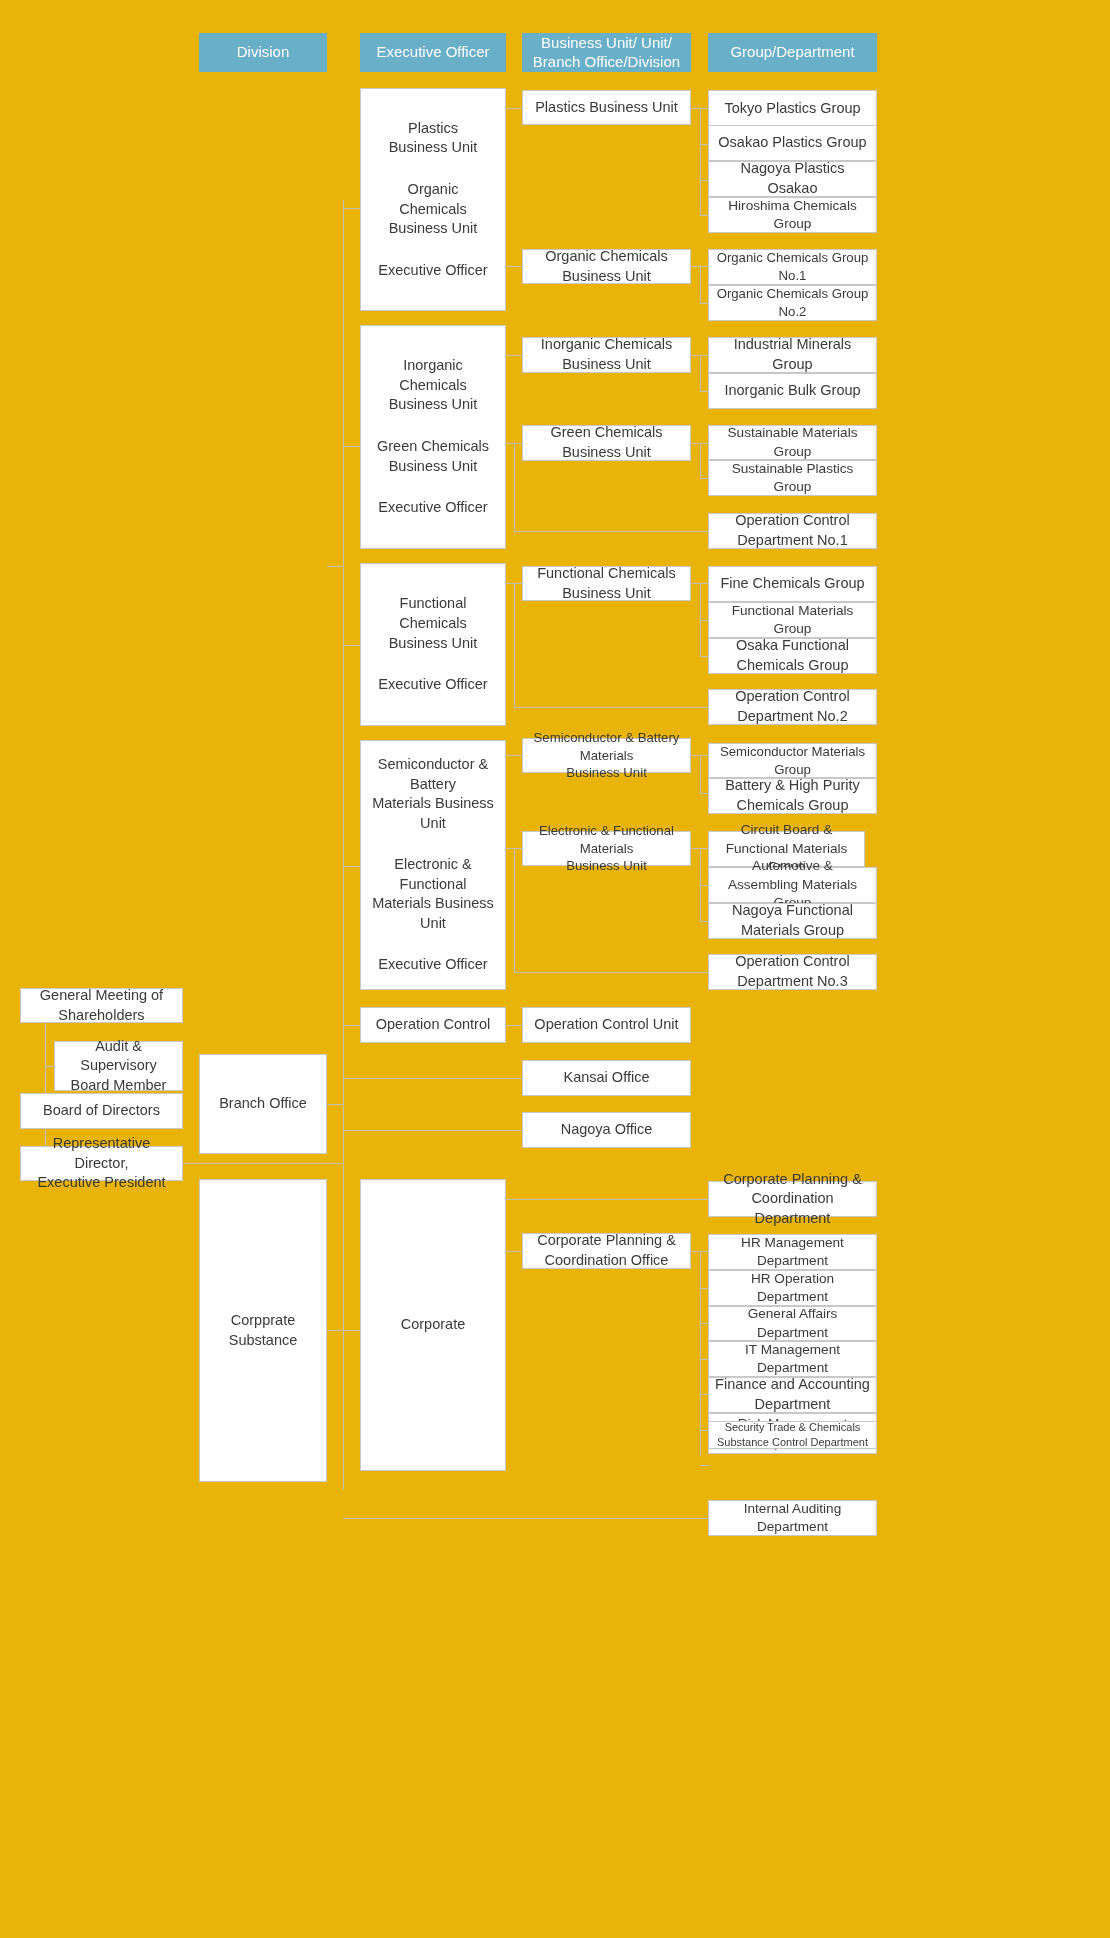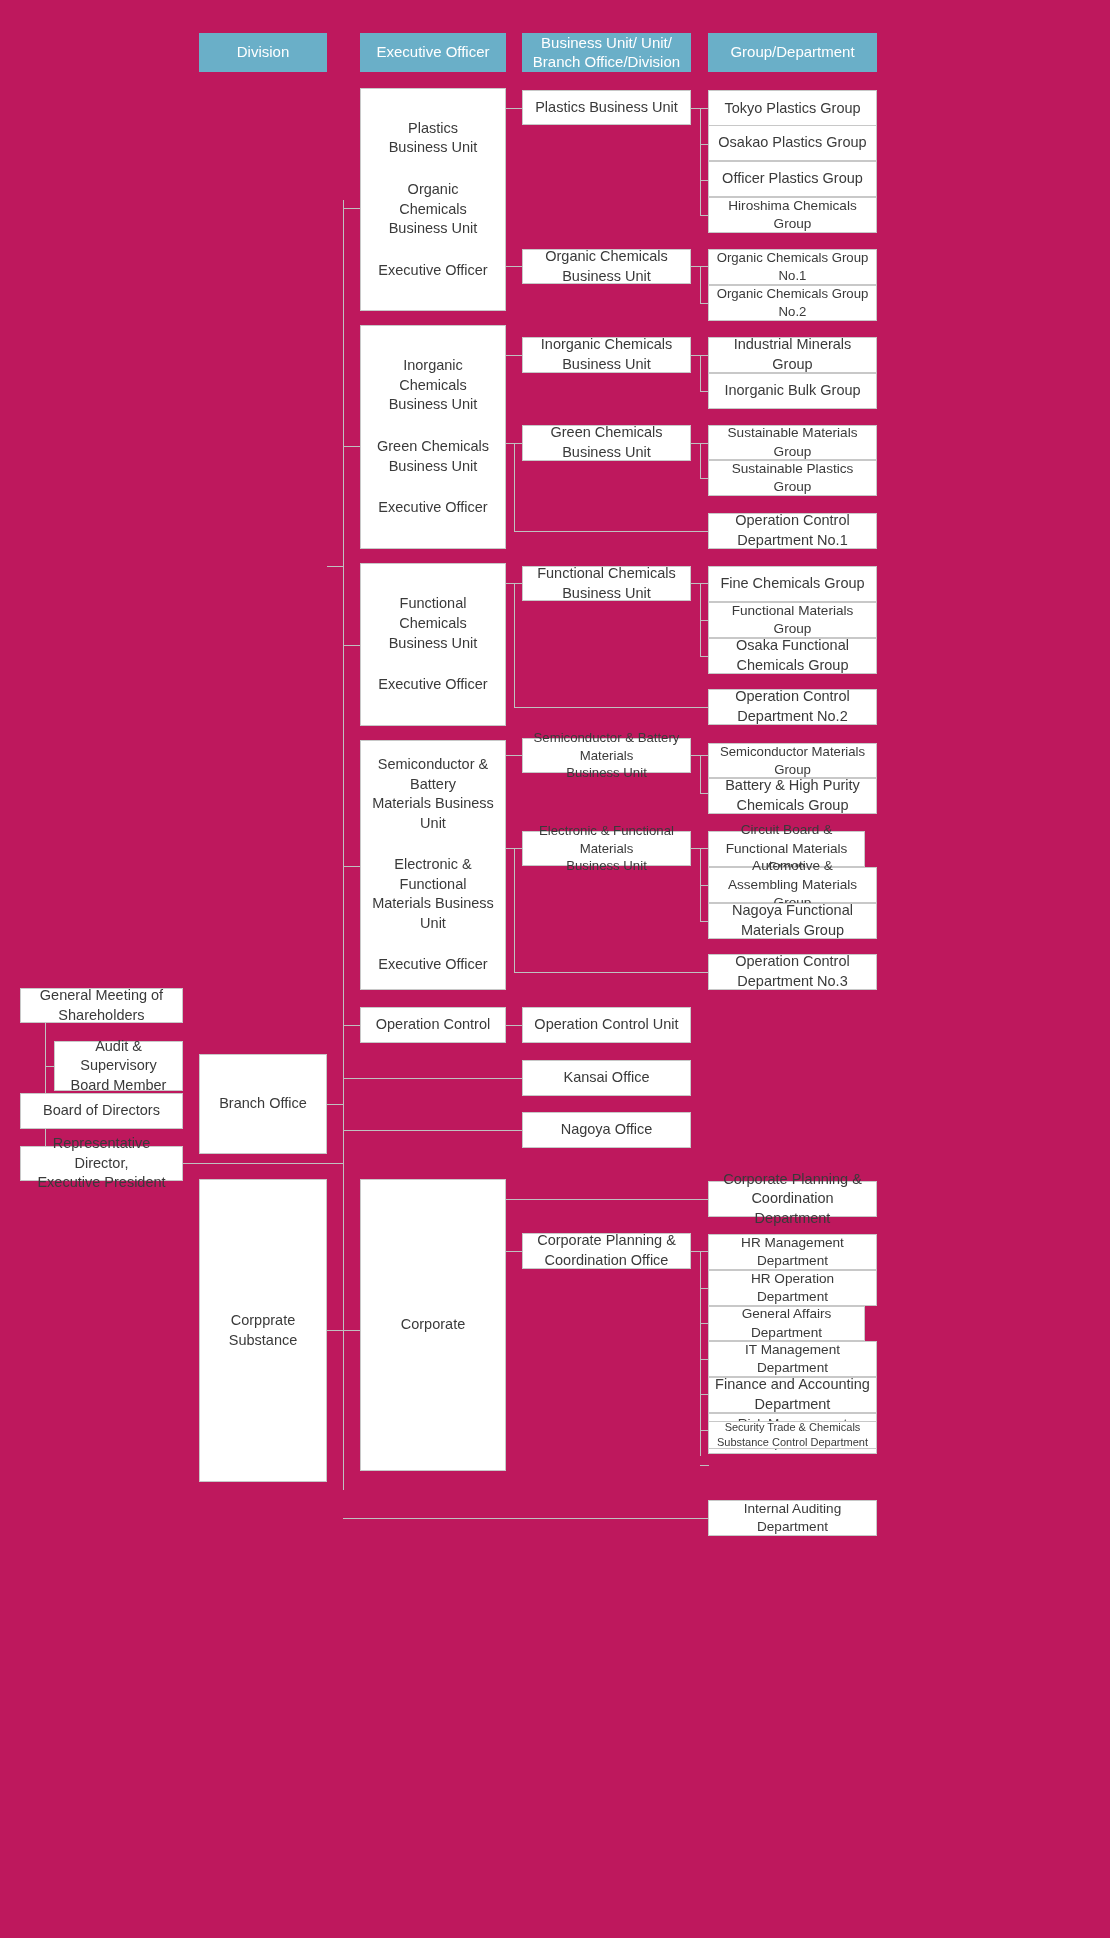--- a/index.html
+++ b/index.html
@@ -4,21 +4,21 @@
 <style>
   html, body {
     margin: 0;
     padding: 0;
     background: #f7f7f7;
   }
   #chart {
     position: relative;
     width: 1110px;
     height: 1938px;
-    background: #be185d;
+    background: #eab308;
     font-family: "Liberation Sans", sans-serif;
     overflow: hidden;
   }
   .hdr {
     position: absolute;
     background: #6aafc8;
     color: #ffffff;
     font-size: 15px;
     line-height: 1.25;
     display: flex;
@@ -238,21 +238,21 @@
   <div class="box multiline" style="left:522px; top:831px; width:169px; height:35px; font-size:13.2px;">Electronic &amp; Functional Materials
 Business Unit</div>
   <div class="box" style="left:522px; top:1007px; width:169px; height:36px;">Operation Control Unit</div>
   <div class="box" style="left:522px; top:1060px; width:169px; height:36px;">Kansai Office</div>
   <div class="box" style="left:522px; top:1112px; width:169px; height:36px;">Nagoya Office</div>
   <div class="box multiline" style="left:522px; top:1233px; width:169px; height:36px;">Corporate Planning &amp;
 Coordination Office</div>
 
   <div class="box" style="left:708px; top:90px; width:169px; height:38px;">Tokyo Plastics Group</div>
   <div class="box" style="left:708px; top:125px; width:169px; height:36px;">Osakao Plastics Group</div>
-  <div class="box" style="left:708px; top:161px; width:169px; height:36px;">Officer Plastics Group</div>
+  <div class="box" style="left:708px; top:161px; width:169px; height:36px;">Nagoya Plastics Osakao</div>
   <div class="box" style="left:708px; top:197px; width:169px; height:36px; font-size:13.6px;">Hiroshima Chemicals Group</div>
 
   <div class="box" style="left:708px; top:249px; width:169px; height:36px; font-size:13.2px;">Organic Chemicals Group No.1</div>
   <div class="box" style="left:708px; top:285px; width:169px; height:36px; font-size:13.2px;">Organic Chemicals Group No.2</div>
 
   <div class="box" style="left:708px; top:337px; width:169px; height:36px;">Industrial Minerals Group</div>
   <div class="box" style="left:708px; top:373px; width:169px; height:36px;">Inorganic Bulk Group</div>
 
   <div class="box" style="left:708px; top:425px; width:169px; height:35px; font-size:13.6px;">Sustainable Materials Group</div>
   <div class="box" style="left:708px; top:460px; width:169px; height:36px; font-size:13.6px;">Sustainable Plastics Group</div>
@@ -280,21 +280,21 @@
 Materials Group</div>
 
   <div class="box multiline" style="left:708px; top:954px; width:169px; height:36px;">Operation Control
 Department No.3</div>
 
   <div class="box multiline" style="left:708px; top:1181px; width:169px; height:36px;">Corporate Planning &amp;
 Coordination Department</div>
 
   <div class="box" style="left:708px; top:1234px; width:169px; height:36px; font-size:13.6px;">HR Management Department</div>
   <div class="box" style="left:708px; top:1270px; width:169px; height:36px; font-size:13.6px;">HR Operation Department</div>
-  <div class="box" style="left:708px; top:1306px; width:157px; height:35px; font-size:13.6px;">General Affairs Department</div>
+  <div class="box" style="left:708px; top:1306px; width:169px; height:35px; font-size:13.6px;">General Affairs Department</div>
   <div class="box" style="left:708px; top:1341px; width:169px; height:36px; font-size:13.6px;">IT Management Department</div>
   <div class="box multiline" style="left:708px; top:1377px; width:169px; height:36px;text-align:center;">Finance and Accounting
 Department</div>
   <div class="box" style="left:708px; top:1413px; width:169px; height:41px; font-size:13.6px;">Risk Management Department</div>
   <div class="box multiline" style="left:708px; top:1421px; width:169px; height:28px; font-size:11px;">Security Trade &amp; Chemicals
 Substance Control Department</div>
 
   <div class="box" style="left:708px; top:1500px; width:169px; height:36px; font-size:13.6px;">Internal Auditing Department</div>
 
 </div>

